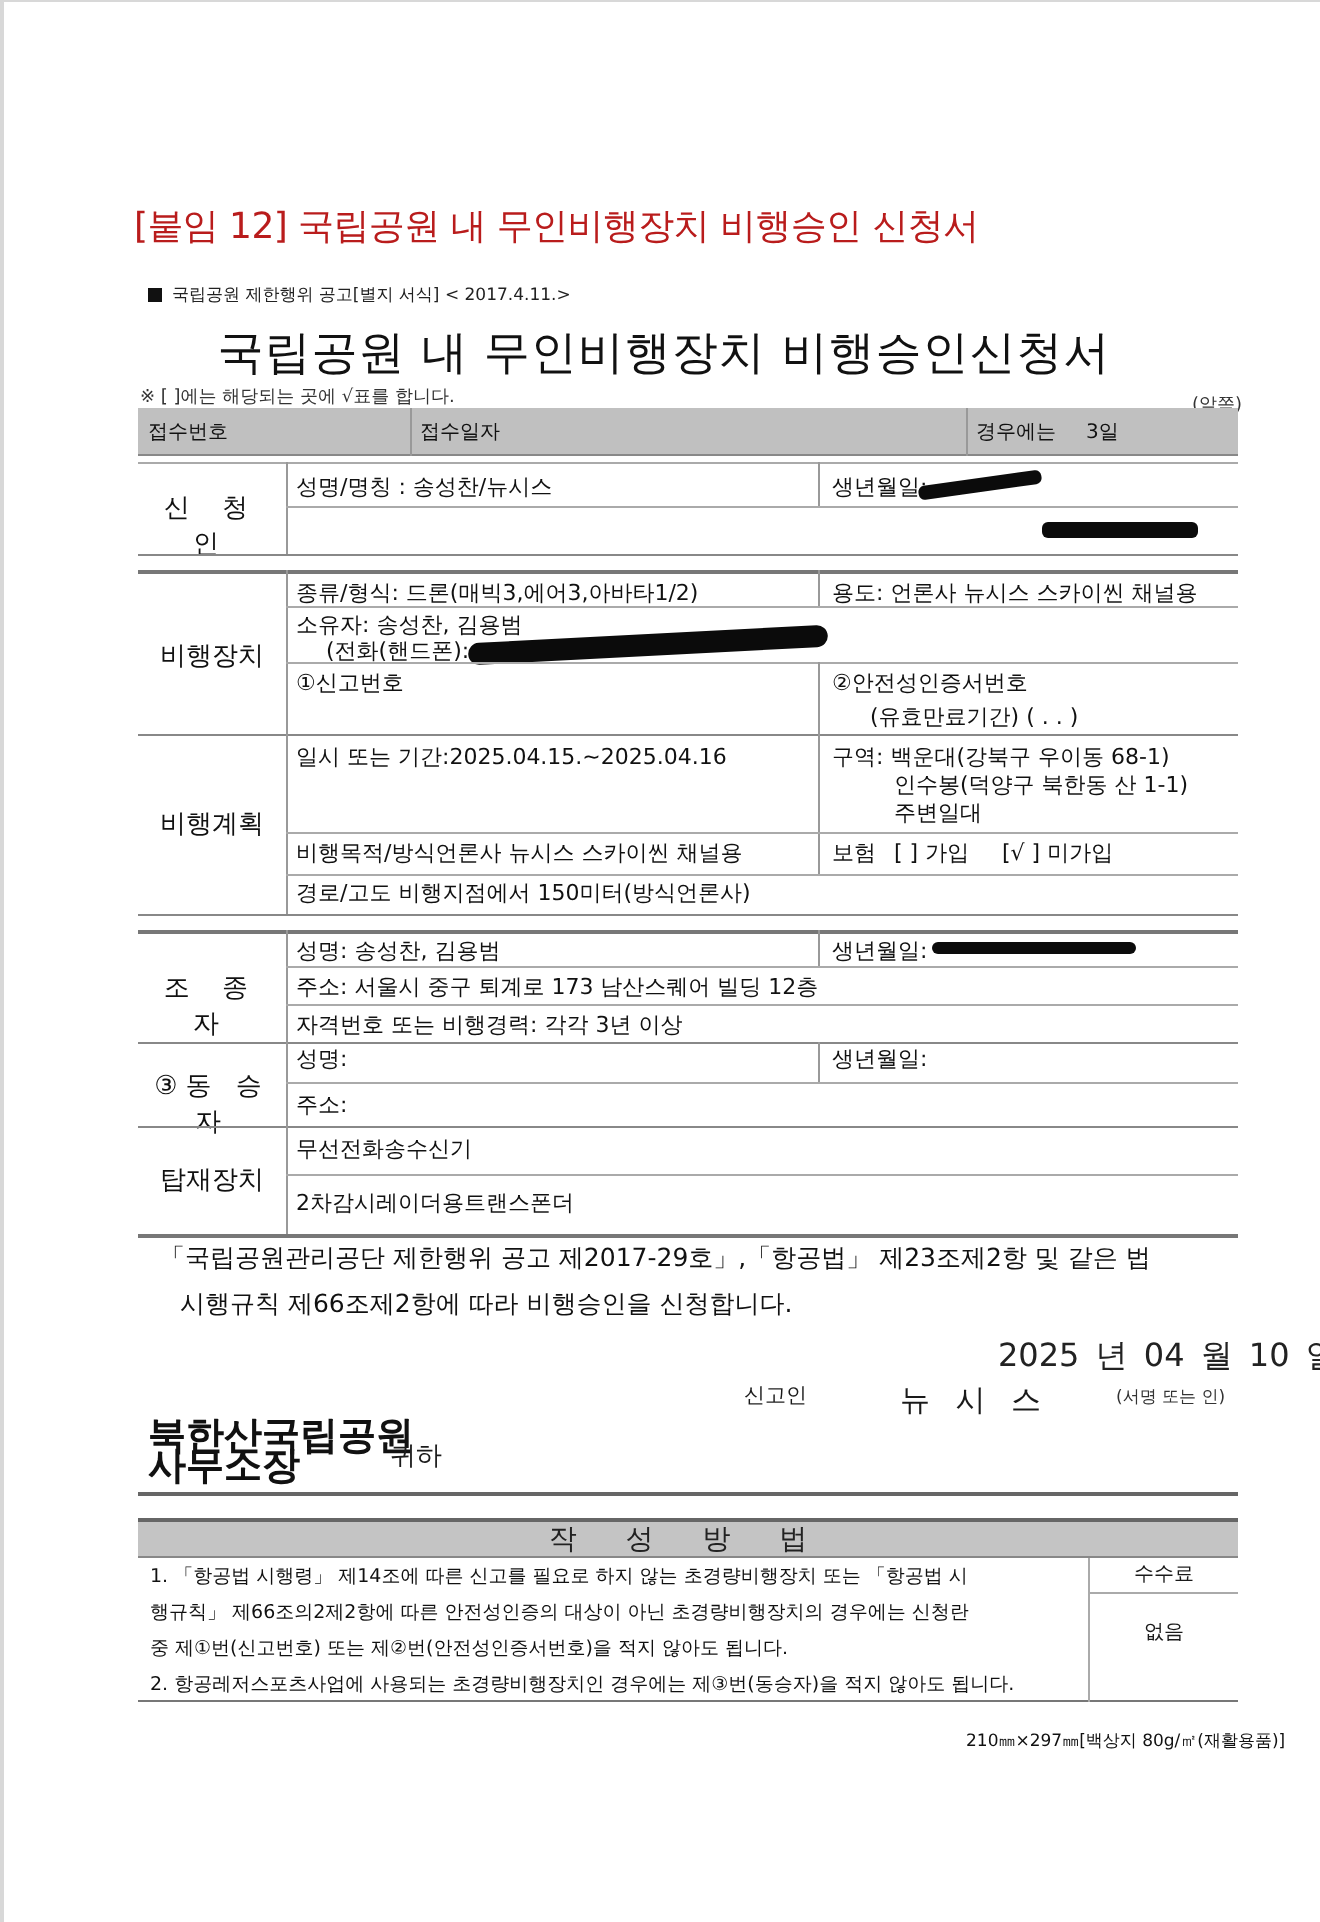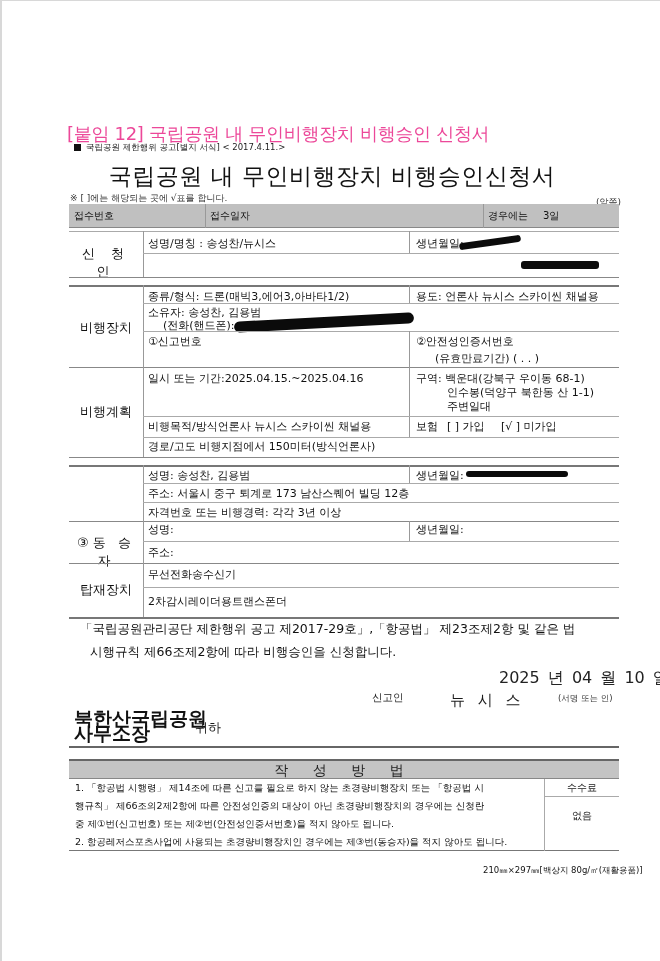--- a/index.html
+++ b/index.html
@@ -6,21 +6,21 @@
   html, body { width: 660px; height: 961px; background: #ffffff; overflow: hidden; }
   body {
     font-family: "DejaVu Sans", "Liberation Sans", sans-serif;
     color: #1a1a1a;
     position: relative;
     border-left: 2px solid #d8d8d8;
     border-top: 1px solid #d8d8d8;
   }
   .abs { position: absolute; white-space: nowrap; }
 
-  .attach-title { left: 65px; top: 121px; font-size: 18px; letter-spacing: -0.3px; color: #ec4899; }
+  .attach-title { left: 65px; top: 100px; font-size: 18px; letter-spacing: -0.3px; color: #b91c1c; }
   .form-ref { left: 72px; top: 141px; font-size: 8.5px; color: #222; }
   .form-ref .sq { display: inline-block; width: 7px; height: 7px; background: #111; margin-right: 5px; vertical-align: -1px; }
   .main-title { left: 0; width: 660px; text-align: center; top: 160px; font-size: 23px; letter-spacing: 0.5px; color: #111; }
   .note { left: 68px; top: 191px; font-size: 9px; color: #333; }
   .front { left: 594px; top: 195px; font-size: 9px; color: #333; }
 
   
   .block { position: absolute; left: 67px; width: 550px; }
   .hline { position: absolute; left: 0; width: 100%; height: 0; border-top: 1px solid #888; }
   .hline.thick { border-top: 2px solid #777; }
@@ -114,20 +114,21 @@
   <div class="cell-text" style="left:347px;top:52px">보험</div>
   <div class="cell-text" style="left:378px;top:52px">[ ] 가입</div>
   <div class="cell-text" style="left:432px;top:52px">[√ ] 미가입</div>
   <div class="hline light" style="top:70px;left:74px;width:476px"></div>
   <div class="cell-text" style="left:79px;top:72px">경로/고도 비행지점에서 150미터(방식언론사)</div>
   <div class="hline" style="top:90px"></div>
 </div>
 
 <div class="block" style="top:464px;height:56px">
   <div class="hline thick" style="top:0"></div>
+  <div class="label-cell" style="top:20px;letter-spacing:6px">조 종 자</div>
   <div class="vline" style="left:74px;top:0;height:56px"></div>
   <div class="cell-text" style="left:79px;top:3px">성명: 송성찬, 김용범</div>
   <div class="vline" style="left:340px;top:0;height:18px"></div>
   <div class="cell-text" style="left:347px;top:3px">생년월일:</div>
   <div class="redact" style="left:397px;top:6px;width:102px;height:6px;border-radius:3px"></div>
   <div class="hline light" style="top:18px;left:74px;width:476px"></div>
   <div class="cell-text" style="left:79px;top:21px">주소: 서울시 중구 퇴계로 173 남산스퀘어 빌딩 12층</div>
   <div class="hline light" style="top:37px;left:74px;width:476px"></div>
   <div class="cell-text" style="left:79px;top:40px">자격번호 또는 비행경력: 각각 3년 이상</div>
   <div class="hline" style="top:56px"></div>

